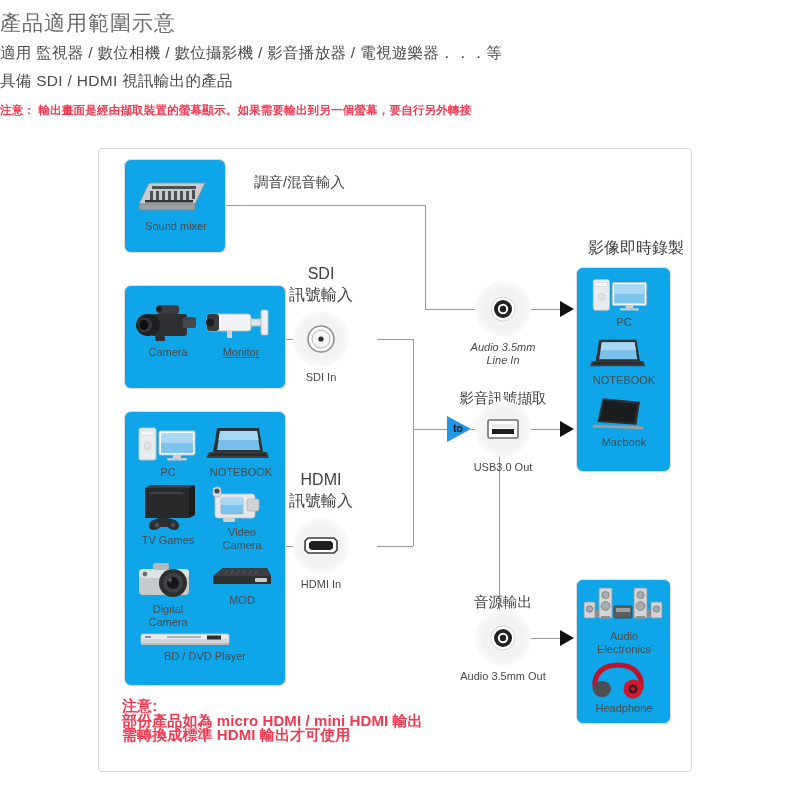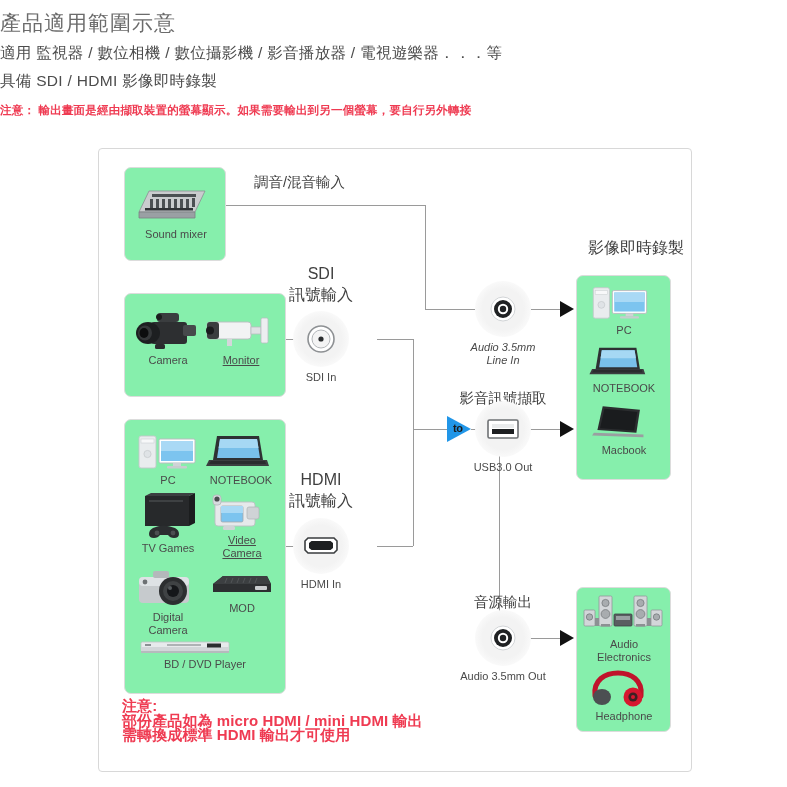--- a/index.html
+++ b/index.html
@@ -56,23 +56,22 @@
     border: 1px solid #d8d8d8;
     border-radius: 4px;
     background: #fff;
   }
 
   
   .group-box {
     position: absolute;
     border: 1px solid #dcdcdc;
     border-radius: 7px;
-    background: #86efac;
+    background: #0ea5e9;
     box-sizing: border-box;
-    margin-top: 8px;
   }
 
   .dev { position: absolute; text-align: center; }
   .dev .cap {
     font-size: 11px;
     color: #4a4a4a;
     line-height: 13px;
     margin-top: 2px;
     white-space: pre-line;
   }
@@ -146,21 +145,21 @@
   svg { display: block; }
 </style>
 </head>
 <body>
 
 <div id="page">
 
   <div class="header">
     <div class="title">產品適用範圍示意</div>
     <div class="subtitle">適用 監視器 / 數位相機 /  數位攝影機 / 影音播放器 / 電視遊樂器．．．等</div>
-    <div class="subtitle">具備 SDI / HDMI 影像即時錄製</div>
+    <div class="subtitle">具備 SDI / HDMI 視訊輸出的產品</div>
     <div class="warn-top">注意：  輸出畫面是經由擷取裝置的螢幕顯示。如果需要輸出到另一個螢幕，要自行另外轉接</div>
   </div>
 
   <div id="canvas">
 
     <div class="ln h" style="left:126px; top:56px; width:200px;"></div>
     <div class="ln v" style="left:326px; top:56px; height:104px;"></div>
     <div class="ln h" style="left:326px; top:160px; width:50px;"></div>
 
     <div class="ln h" style="left:187px; top:190px; width:35px;"></div>
@@ -284,21 +283,21 @@
           <polygon points="14,4 58,4 58,34 14,34" fill="#27292b"></polygon>
           <polygon points="14,4 20,1 64,1 58,4" fill="#3b3e40"></polygon>
           <polygon points="58,4 64,1 64,31 58,34" fill="#1b1d1e"></polygon>
           <rect x="18" y="8" width="34" height="2" fill="#3e4143"></rect>
           <path d="M22 36 q10 -5 22 0 q4 2 4 6 q0 4 -5 4 q-4 0 -6 -3 l-8 0 q-2 3 -6 3 q-5 0 -5 -4 q0 -4 4 -6 z" fill="#2b2e30"></path>
           <circle cx="26" cy="41" r="2.4" fill="#4c4f51"></circle>
           <circle cx="42" cy="41" r="2.4" fill="#4c4f51"></circle>
         </svg>
         <div class="cap">TV Games</div>
       </div>
-      <div class="dev" style="left:78px; top:70px; width:78px;text-decoration:underline;">
+      <div class="dev" style="left:78px; top:70px; width:78px;">
         <svg width="64" height="42" viewBox="0 0 64 42">
           <rect x="12" y="12" width="40" height="24" rx="3" fill="#e6e9eb" stroke="#bcc0c3" stroke-width="0.9"></rect>
           <rect x="18" y="16" width="22" height="16" rx="1.5" fill="#7cc4ef" stroke="#a4a8ab" stroke-width="0.8"></rect>
           <rect x="18" y="16" width="22" height="7" fill="#a9d9f5"></rect>
           <rect x="10" y="5" width="8" height="10" rx="3" fill="#d7dbde" stroke="#b3b7ba" stroke-width="0.8"></rect>
           <circle cx="14" cy="9" r="2.6" fill="#4a4d4f"></circle>
           <rect x="44" y="17" width="12" height="12" rx="2" fill="#cfd3d6" stroke="#b3b7ba" stroke-width="0.8"></rect>
           <rect x="20" y="36" width="12" height="4" rx="1.5" fill="#d0d4d7"></rect>
         </svg>
         <div class="cap">Video

